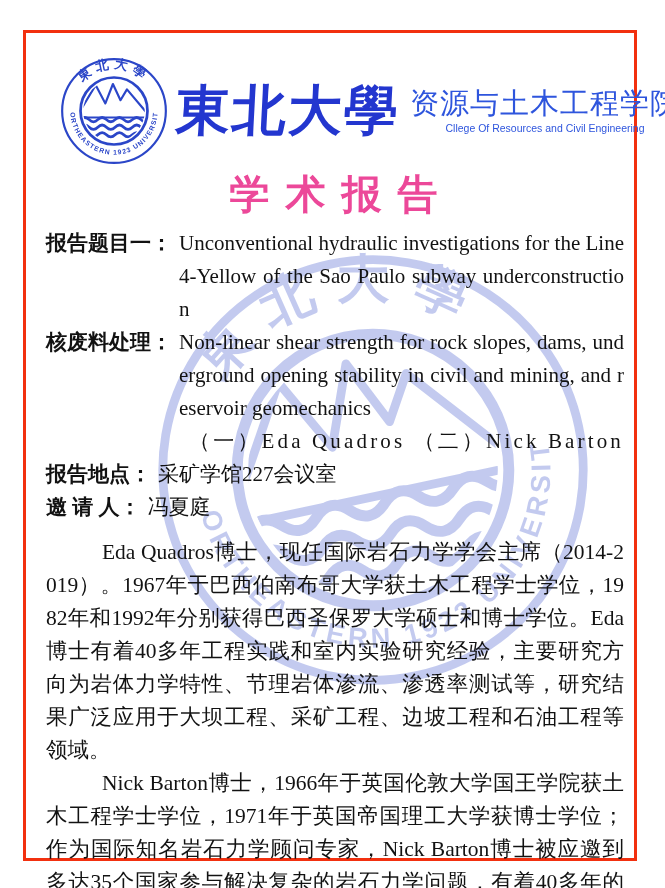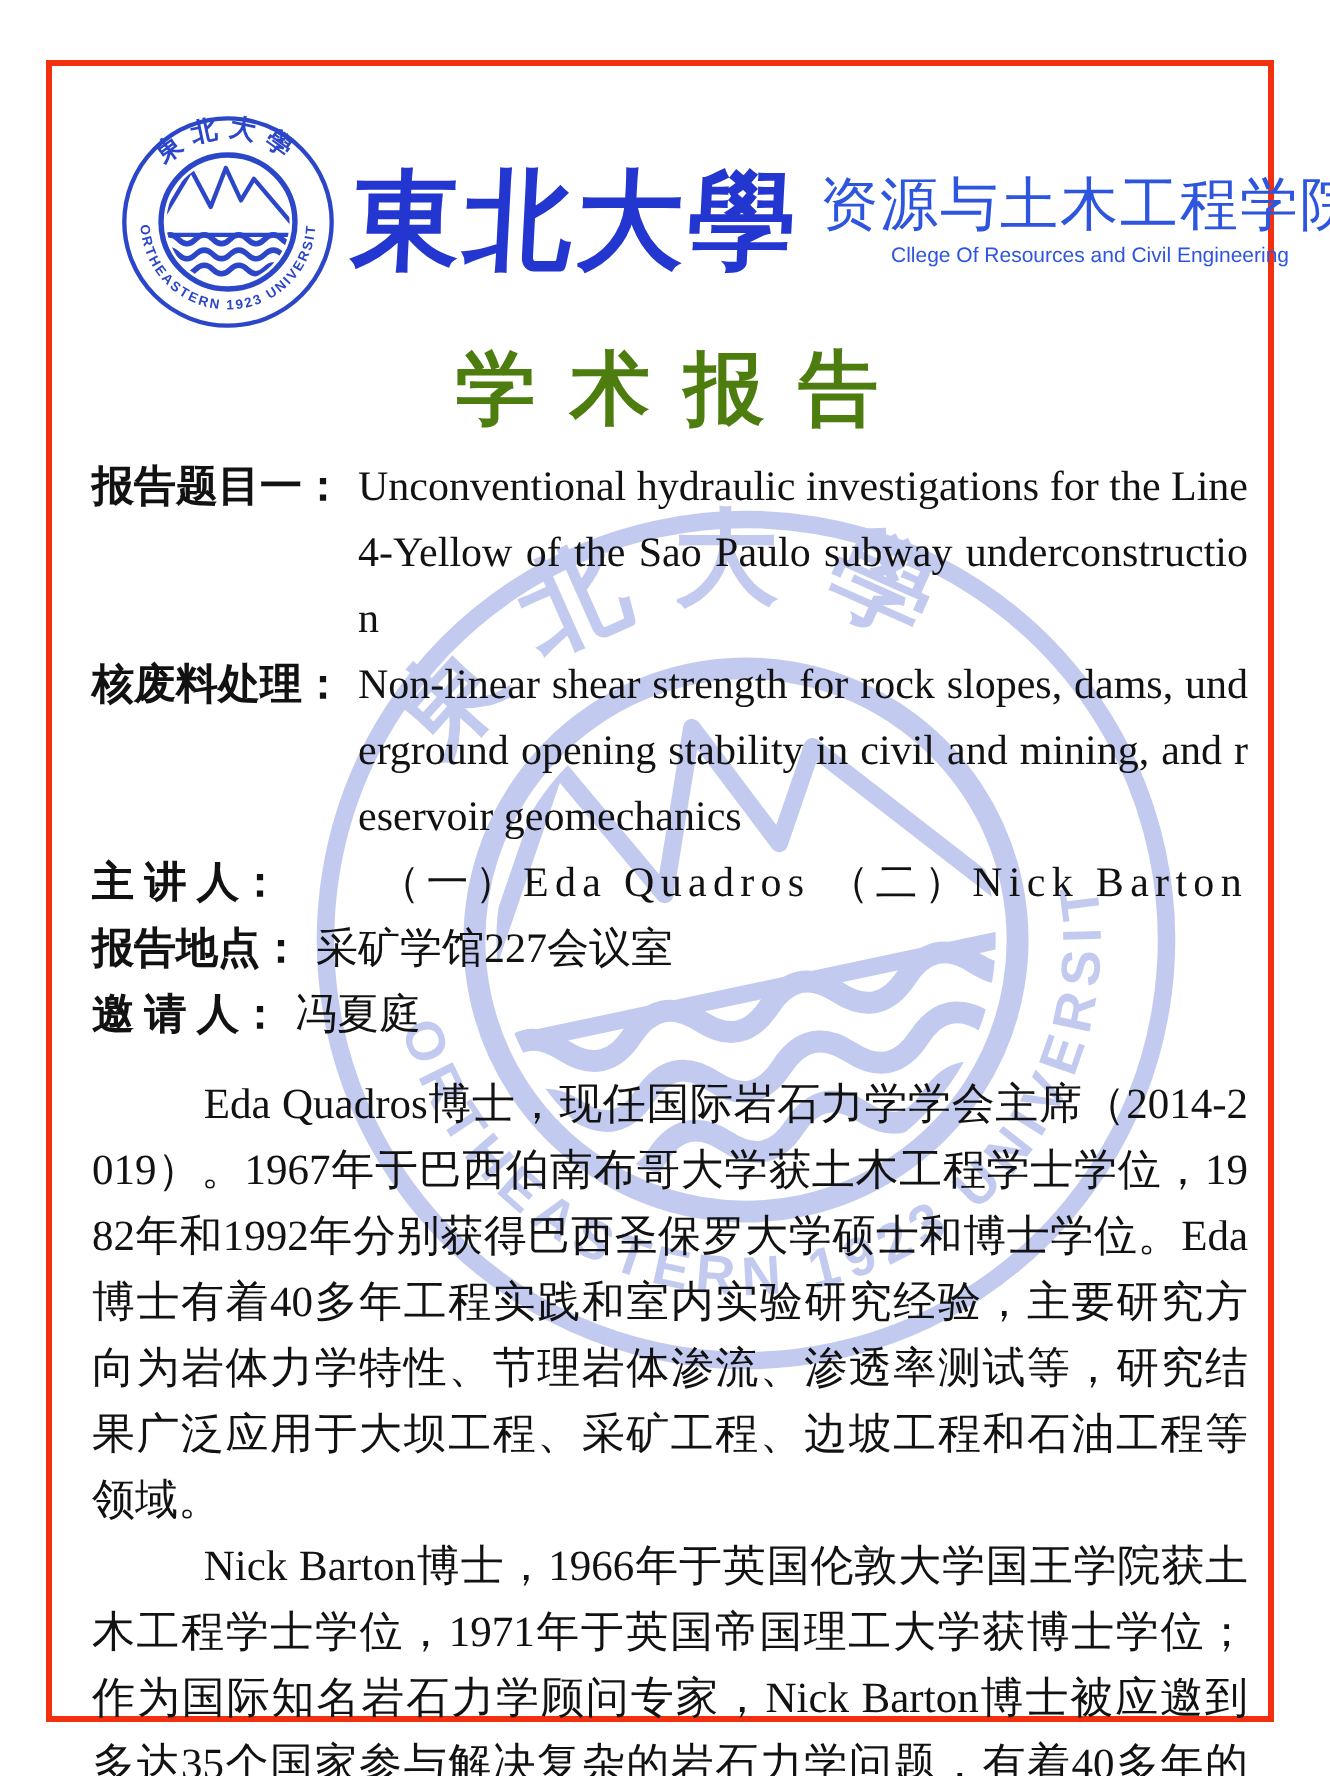--- a/index.html
+++ b/index.html
@@ -65,24 +65,24 @@
   .college-en{
     font-family:"Liberation Sans","DejaVu Sans",sans-serif;
     font-size:10.5px;
     color:#2e55dd;
     margin-top:3px;
     white-space:nowrap;
   }
   .report-title{
     margin:8px 0 10px;
     text-align:center;
-    font-family:Liberation Sans, sans-serif;
+    font-family:Liberation Serif, serif;
     font-weight:bold;
     font-size:40px;line-height:1.1;
-    color:#4d7c0f;
+    color:#ec4899;
     letter-spacing:3px;
   }
   .info-row{display:flex;font-size:21px;line-height:33px;}
   .info-label{font-weight:bold;white-space:pre;flex:none;}
   .info-value{flex:1;margin-left:7px;text-align:justify;word-break:break-all;}
   .info-value.latin{font-size:21px;}
   .info-value.spaced{letter-spacing:0.15em;white-space:nowrap;text-align:right;word-break:normal;}
   .bio{
     font-size:21.5px;line-height:33px;
     text-align:justify;
@@ -163,21 +163,20 @@
     <div class="info">
       <div class="info-row">
         <span class="info-label">报告题目一：</span>
         <span class="info-value latin">Unconventional hydraulic investigations for the Line 4-Yellow of the Sao Paulo subway underconstruction</span>
       </div>
       <div class="info-row">
         <span class="info-label">核废料处理：</span>
         <span class="info-value latin">Non-linear shear strength for rock slopes, dams, underground opening stability in civil and mining, and reservoir geomechanics</span>
       </div>
       <div class="info-row">
-        <span class="info-label">主 讲 人：</span>
         <span class="info-value spaced">（一）Eda Quadros （二）Nick Barton</span>
       </div>
       <div class="info-row">
         <span class="info-label">报告地点：</span>
         <span class="info-value">采矿学馆227会议室</span>
       </div>
       <div class="info-row">
         <span class="info-label">邀 请 人：</span>
         <span class="info-value">冯夏庭</span>
       </div>

